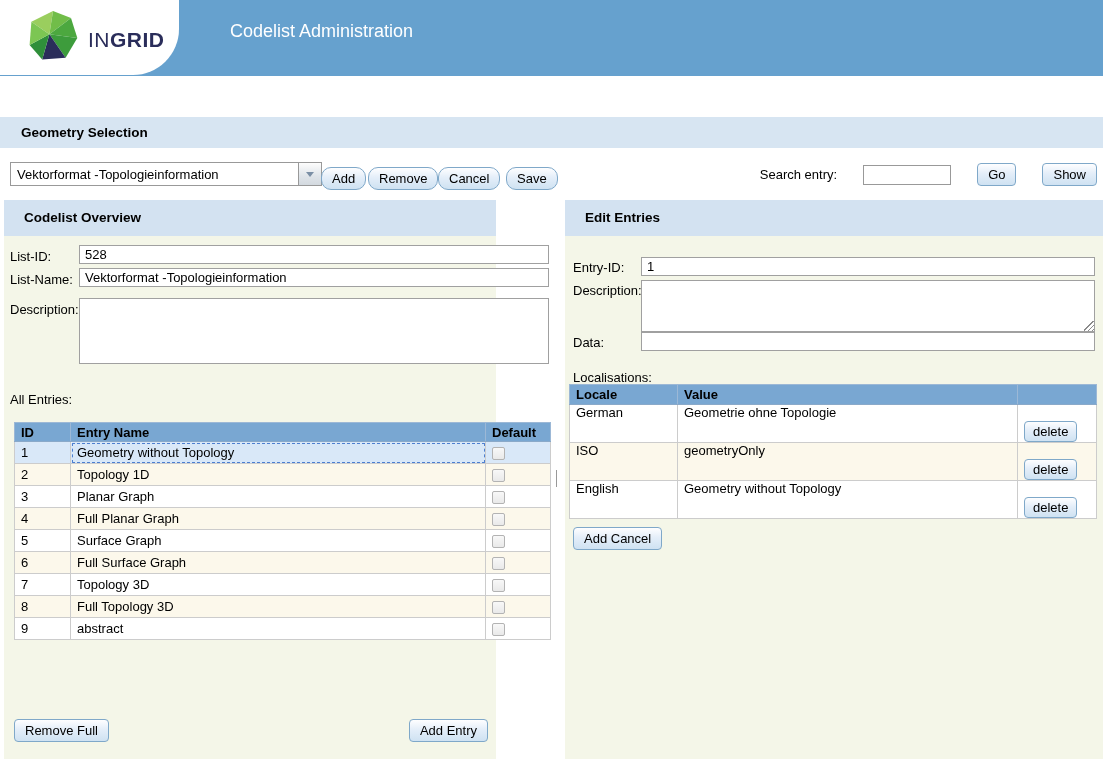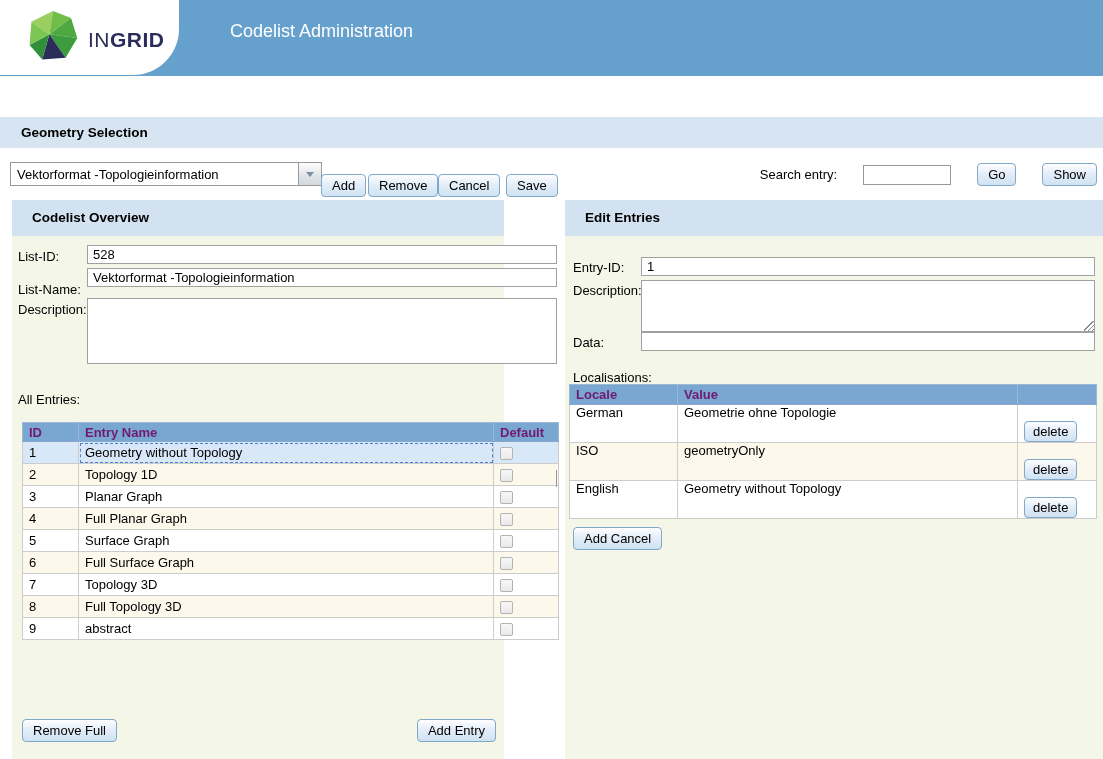--- a/index.html
+++ b/index.html
@@ -35,46 +35,46 @@
   .combo-arrow { width:24px; height:24px; border:1px solid #999;
                  background:linear-gradient(#fdfdfd,#dfe4e9 60%,#d3d9df);
                  display:flex; align-items:center; justify-content:center; cursor:pointer; }
   .arrow-glyph { width:0; height:0; border:4px solid transparent;
                  border-top:5px solid #7b8fa5; margin-top:5px; }
 
   .btn { display:inline-block; background:linear-gradient(#fefeff,#e4eef9 45%,#cfe2f2);
          border:1px solid var(--button-border,#7fa8c9); border-radius:4px;
          padding:3px 10px; font-size:13px; font-family:inherit; color:#000;
          text-align:center; cursor:pointer; line-height:15px; }
-  .btn.abs { position:absolute; top:12px; }
+  .btn.abs { position:absolute; top:5px;border-radius:10px; }
 
   .search-group { position:absolute; right:6px; top:1px; display:flex;
                   align-items:center; gap:26px; }
   .search-group label { font-size:13px; }
   .search-group input { width:88px; height:20px; border:1px solid #999;
                         padding:0 4px; font-size:13px; font-family:inherit; }
 
   
   .panel { position:absolute; top:200px; bottom:0; background:var(--panel-bg,#f4f6e8); }
-  .panel.left  { left:12px; width:492px; }
+  .panel.left  { left:4px; width:492px; }
   .panel.right { left:565px; right:0; }
   .panel-header { height:36px; background:var(--panel-header,#d3e2f1);
                   font-weight:700; font-size:13.5px; line-height:36px; padding-left:20px; }
   .fld-label { position:absolute; font-size:13px; white-space:nowrap; }
   .txt { position:absolute; border:1px solid #a0a0a0; font-size:13px;
          font-family:inherit; padding:1px 5px; background:#fff; }
   textarea.txt { resize:none; }
   .grip { position:absolute; width:10px; height:10px; pointer-events:none;
           background:
             linear-gradient(135deg, transparent 0 45%, #8a8a8a 45% 52%, transparent 52% 66%,
                             #8a8a8a 66% 73%, transparent 73% 87%, #8a8a8a 87% 94%, transparent 94%); }
 
   
   table.grid { border-collapse:collapse; table-layout:fixed; background:#fff; }
-  table.grid th { background:var(--table-header,#79a7d2); color:#701a75; font-weight:700;
+  table.grid th { background:var(--table-header,#79a7d2); color:#000000; font-weight:700;
                   font-size:13px; text-align:left; padding:0 6px;
                   border:1px solid #9cb8d6; border-bottom:1px solid #8aa9c9; }
   table.grid td { border:1px solid #ccc; font-size:13px; padding:0 6px;
                   overflow:hidden; white-space:nowrap; }
   table.grid { border:1px solid #b0b0b0; }
 
   .entries { position:absolute; left:10px; top:222px; width:536px; }
   .entries th { height:19px; }
   .entries td { height:22px; }
   .entries tr.alt td { background:var(--row-alt,#fcf8eb); }
@@ -141,21 +141,21 @@
   </div>
 
   <div class="panel left">
     <div class="panel-header">
       <span>Codelist Overview</span>
     </div>
 
     <span class="fld-label" style="left:6px; top:49px;">List-ID:</span>
     <input class="txt" style="left: 75px; top: 45px; width: 470px; height: 19px;" type="text" value="528">
 
-    <span class="fld-label" style="left:6px; top:72px;margin-top:10px;">List-Name:</span>
+    <span class="fld-label" style="left:6px; top:72px;">List-Name:</span>
     <input class="txt" style="left: 75px; top: 68px; width: 470px; height: 19px;" type="text" value="Vektorformat -Topologieinformation">
 
     <span class="fld-label" style="left:6px; top:102px;">Description:</span>
     <textarea class="txt" style="left: 75px; top: 98px; width: 470px; height: 66px;"></textarea>
 
     <span class="fld-label" style="left:6px; top:192px;">All Entries:</span>
 
     <table class="grid entries">
       <colgroup>
           <col style="width:56px">

